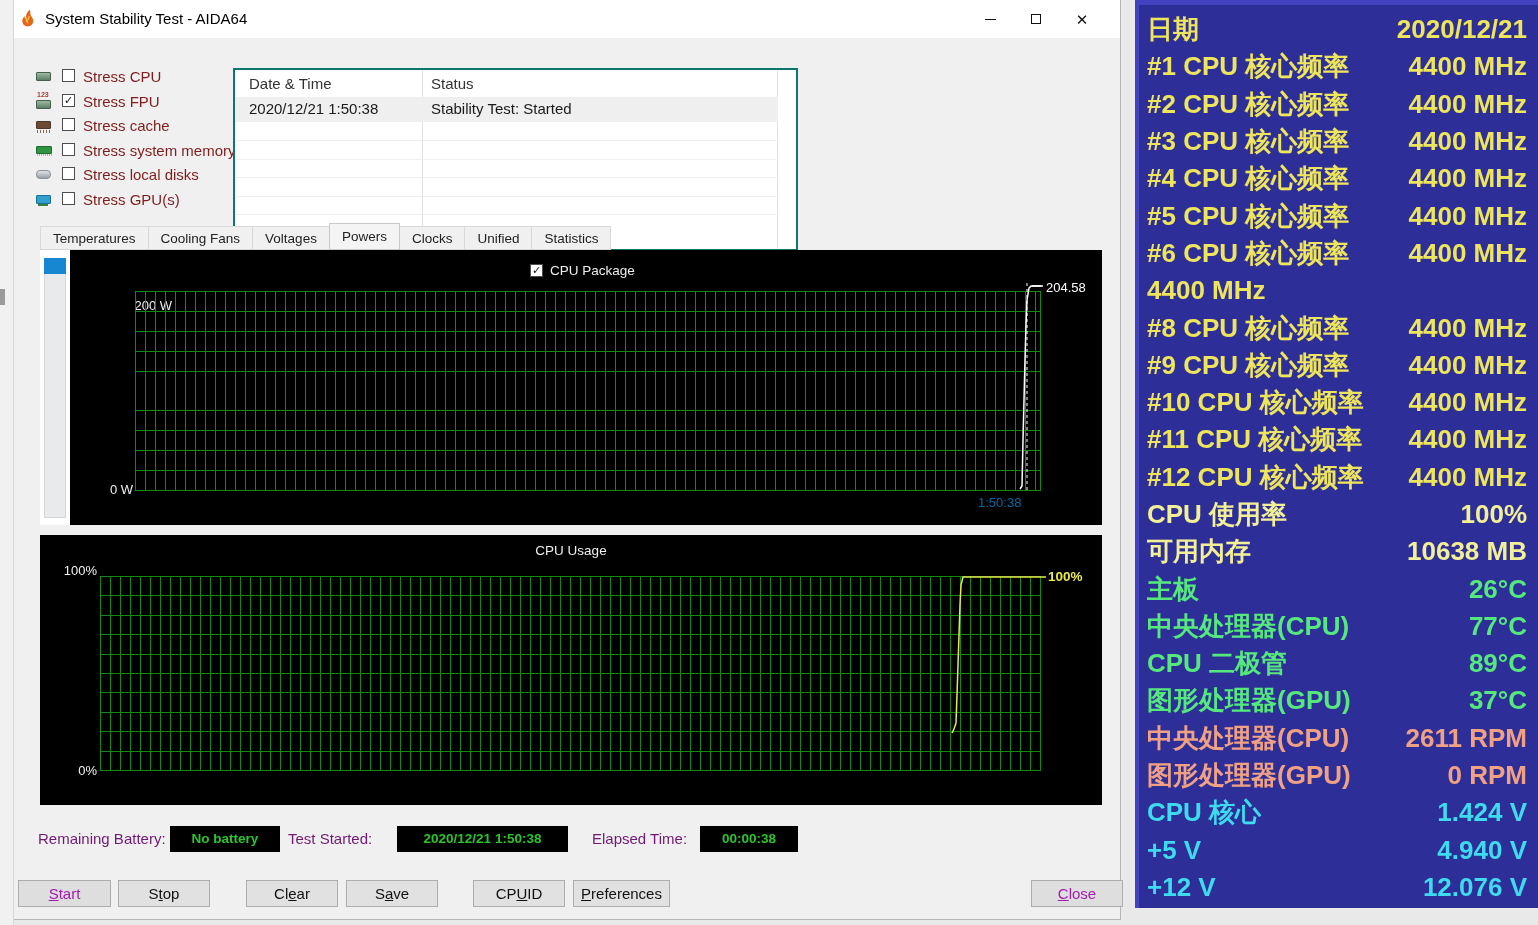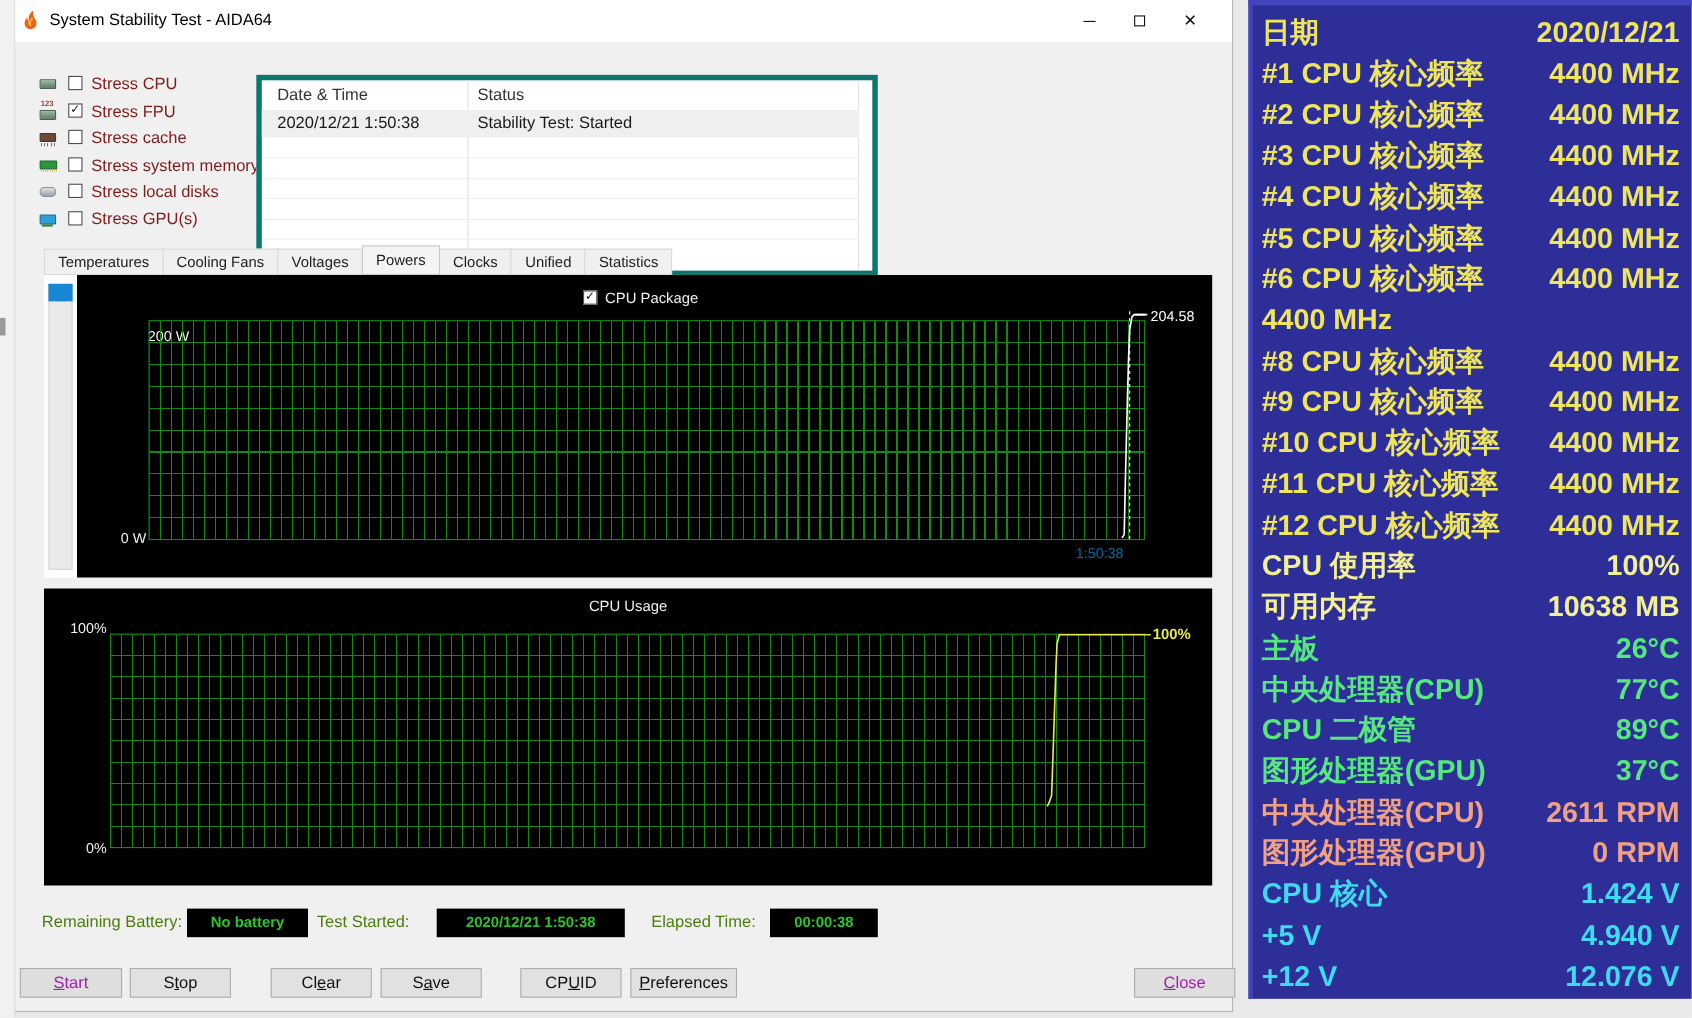--- a/index.html
+++ b/index.html
@@ -35,21 +35,21 @@
   .icon-memory .chip { background:#2e9440; border:1px solid #1d6b2c; width:16px; height:8px; top:3px; }
   .icon-memory::after { content:""; position:absolute; left:2px; top:11px; width:15px; height:2px; background:repeating-linear-gradient(90deg,#d4b84a 0 1px,transparent 1px 2px); }
   .icon-disk .chip { background:linear-gradient(#e0e3e6,#9aa0a6); border:1px solid #8a9097; border-radius:4px; }
   .icon-gpu .chip { background:#2f9fd0; border:1px solid #1d7099; width:15px; height:9px; }
   .icon-gpu::after { content:""; position:absolute; left:3px; top:12px; width:10px; height:2px; background:#3a7f3a; }
   .cb { position:absolute; width:13px; height:13px; background:#fff; border:1px solid #4d4d4d; font-size:11px; line-height:11px; text-align:center; color:#111; }
   .stress-row .cb { left:48px; top:3px; }
   .stress-lbl { position:absolute; left:69px; top:2px; font-size:15px; color:#7f1d1d; white-space:nowrap; }
 
   
-  .log-table { position:absolute; left:219px; top:68px; width:565px; height:183px; background:#fff; border:5px solid #0f766e; }
+  .log-table { position:absolute; left:219px; top:68px; width:565px; height:183px; background:#fff; border:2px solid #0f766e; }
   .t-sep { position:absolute; top:0; width:1px; height:100%; background:#e2e2e2; }
   .t-sep1 { left:187px; } .t-sep2 { left:542px; }
   .t-head { position:absolute; left:0; top:0; width:100%; height:27px; }
   .t-head-cell { position:absolute; top:5px; font-size:15px; color:#333; }
   .t-row1 { position:absolute; left:0; top:27px; width:543px; height:25px; background:#efefef; }
   .t-cell { position:absolute; top:3px; font-size:15px; color:#1a1a1a; white-space:nowrap; }
   .t-empty { position:absolute; left:0; width:543px; height:19px; border-bottom:1px solid #efefef; }
 
   
   .tabs { position:absolute; left:26px; top:223px; height:27px; display:flex; align-items:flex-end; }
@@ -79,21 +79,21 @@
   .ylab { position:absolute; font-size:13px; color:#f0f0f0; text-align:right; width:45px; white-space:nowrap; }
   .y-200 { left:18px; top:48px;margin-left:39px; } .y-0w { left:18px; top:232px; }
   .y-100 { left:12px; top:28px; } .y-0p { left:12px; top:228px; }
   .peak-label { position:absolute; left:976px; top:30px; font-size:13px; color:#fff; white-space:nowrap; }
   .time-label { position:absolute; left:908px; top:245px; font-size:13px; color:#0369a1; white-space:nowrap; }
   .chart-title { position:absolute; left:0; top:8px; width:100%; text-align:center; font-size:13.5px; color:#eee; }
   .val-label { position:absolute; left:1008px; top:34px; font-size:13.5px; color:#e8e850; font-weight:bold; white-space:nowrap; }
 
   
   .statusbar { position:absolute; left:0; top:826px; width:100%; height:26px; }
-  .sb-lbl { position:absolute; top:4px; font-size:15px; color:#4d7c0f; white-space:nowrap; }
+  .sb-lbl { position:absolute; top:4px; font-size:15px; color:#701a75; white-space:nowrap; }
   .sb-box { position:absolute; top:0; height:26px; background:#000; color:#2cc42c; font-size:13.5px; font-weight:bold; text-align:center; line-height:26px; white-space:nowrap; }
   .lbl-batt { left:24px; } .box-batt { left:156px; width:110px; }
   .lbl-start { left:274px; } .box-start { left:383px; width:171px; }
   .lbl-elap { left:578px; } .box-elap { left:686px; width:98px; }
 
   
   .btn { position:absolute; top:880px; height:27px; background:#e1e1e1; border:1px solid #adadad; font-size:15px; color:#111; font-family:"Liberation Sans",sans-serif; cursor:pointer; }
   .btn.disabled { color:#a21caf; background:#dedede; }
   .b-start { left:4px; width:93px; } .b-stop { left:104px; width:92px; }
   .b-clear { left:232px; width:92px; } .b-save { left:332px; width:92px; }

